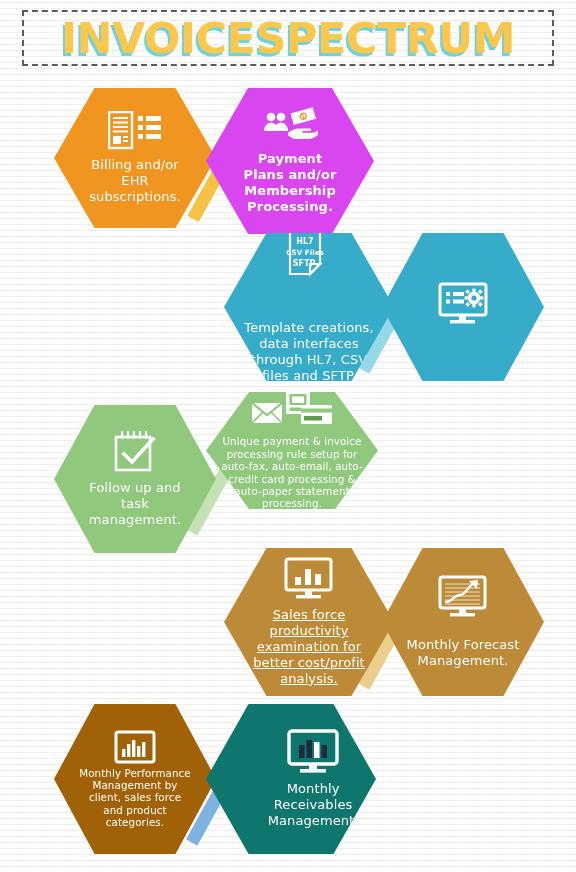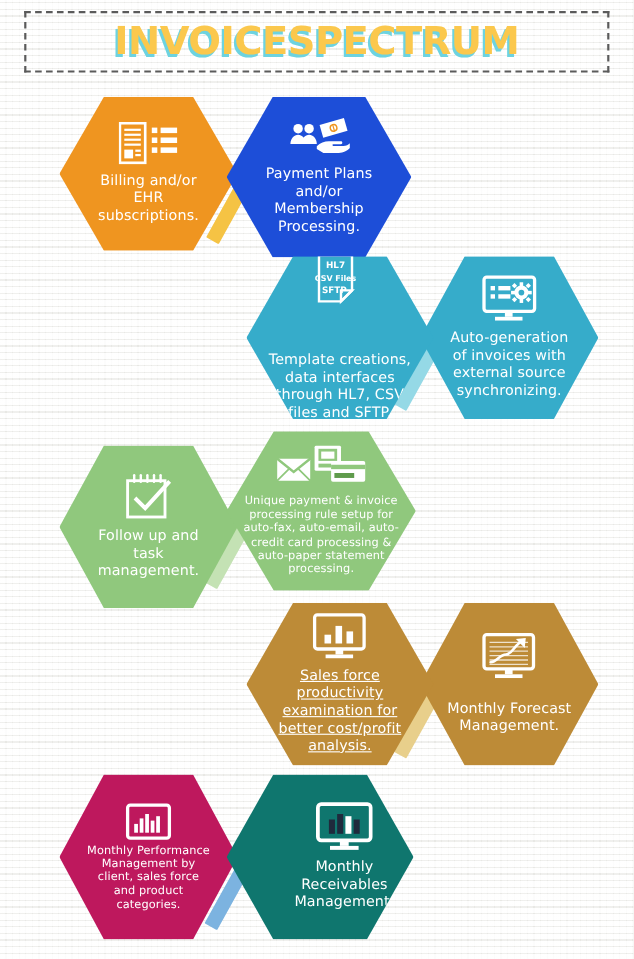--- a/index.html
+++ b/index.html
@@ -44,21 +44,21 @@
     position: absolute;
     left: 0;
     top: 0;
     width: 100%;
     height: 100%;
     display: flex;
     align-items: center;
     justify-content: center;
     font-family: "DejaVu Sans", sans-serif;
     font-weight: bold;
-    font-size: 35px;
+    font-size: 43px;
     letter-spacing: -0.5px;
     color: #fbc84d;
     text-shadow: -2px 3px 0 #6dd3e0;
     white-space: nowrap;
   }
 
   
   .hex {
     position: absolute;
     box-sizing: border-box;
@@ -134,21 +134,21 @@
           <rect x="30" y="14" width="5" height="5" fill="#ffffff"></rect>
           <rect x="38" y="14" width="15" height="5" fill="#ffffff"></rect>
           <rect x="30" y="23" width="5" height="5" fill="#ffffff"></rect>
           <rect x="38" y="23" width="15" height="5" fill="#ffffff"></rect>
         </svg>
       </span>
       <span class="hex-label">Billing and/or EHR subscriptions.</span>
     </div>
   </div>
 
-  <div class="hex layer-front" style="left:206px; top:88px; width:168px; height:146px; background:#1d4ed8;">
+  <div class="hex layer-front" style="left:206px; top:88px; width:168px; height:146px; background:#d946ef;font-weight:bold;">
     <div class="hex-inner">
       <span class="hex-icon">
         <svg width="56" height="38" viewBox="0 0 56 38" aria-hidden="true">
           <circle cx="9" cy="10" r="4.3" fill="#ffffff"></circle>
           <circle cx="19" cy="10" r="4.3" fill="#ffffff"></circle>
           <path d="M2 24c0-5 3.5-8.5 7-8.5s7 3.5 7 8.5z" fill="#ffffff"></path>
           <path d="M12 24c0-5 3.5-8.5 7-8.5s7 3.5 7 8.5z" fill="#ffffff"></path>
           <g transform="rotate(-16 42 10)">
             <rect x="30" y="3" width="23" height="12" fill="#ffffff"></rect>
             <circle cx="41.5" cy="9" r="3" fill="none" stroke="#ef9520" stroke-width="1.3"></circle>
@@ -198,21 +198,20 @@
               <rect x="4.6" y="4.6" width="3.4" height="3.4" transform="rotate(45 6.3 6.3)"></rect>
               <rect x="4.6" y="-8" width="3.4" height="3.4" transform="rotate(-45 6.3 -6.3)"></rect>
               <rect x="-8" y="4.6" width="3.4" height="3.4" transform="rotate(-45 -6.3 6.3)"></rect>
             </g>
             <circle cx="0" cy="0" r="2.6" fill="#36acca"></circle>
           </g>
           <rect x="22" y="33" width="7" height="5" fill="#ffffff"></rect>
           <rect x="13" y="38" width="25" height="3.4" fill="#ffffff"></rect>
         </svg>
       </span>
-      <span class="hex-label">Auto-generation of invoices with external source synchronizing.</span>
     </div>
   </div>
 
   <div class="accent layer-back" style="left:222px; top:390px; height:152px; background:#c4e2b4; transform:rotate(29deg); transform-origin:center;"></div>
 
   <div class="hex layer-mid" style="left:54px; top:394px; width:162px; height:148px; background:#90c87d;margin-top:11px;">
     <div class="hex-inner">
       <span class="hex-icon">
         <svg width="46" height="44" viewBox="0 0 46 44" aria-hidden="true">
           <rect x="4" y="7" width="34" height="33" fill="none" stroke="#ffffff" stroke-width="2.6"></rect>
@@ -223,21 +222,21 @@
             <line x1="28" y1="2" x2="28" y2="8"></line>
             <line x1="34" y1="2" x2="34" y2="8"></line>
           </g>
           <path d="M12 24 L20 32 L41 9" fill="none" stroke="#ffffff" stroke-width="3.6" stroke-linecap="square"></path>
         </svg>
       </span>
       <span class="hex-label">Follow up and task management.</span>
     </div>
   </div>
 
-  <div class="hex layer-front small-text" style="left:206px; top:392px; width:172px; height:145px; background:#90c87d;">
+  <div class="hex layer-front small-text" style="left:206px; top:392px; width:172px; height:117px; background:#90c87d;">
     <div class="hex-inner" style="width:84%;">
       <span class="hex-icon" style="margin-bottom:2px;">
         <svg width="84" height="42" viewBox="0 0 84 42" aria-hidden="true">
 
           <g transform="translate(36,0)">
             <rect x="0" y="0" width="24" height="23" rx="1.5" fill="#ffffff"></rect>
             <rect x="3.5" y="3" width="17" height="11" fill="#90c87d"></rect>
             <rect x="6" y="5.5" width="12" height="6.5" fill="#ffffff"></rect>
             <rect x="3.5" y="16.5" width="17" height="3.5" fill="#90c87d"></rect>
           </g>
@@ -295,21 +294,21 @@
           <rect x="21" y="33" width="7" height="5" fill="#ffffff"></rect>
           <rect x="12" y="38" width="25" height="3.4" fill="#ffffff"></rect>
         </svg>
       </span>
       <span class="hex-label">Monthly Forecast Management.</span>
     </div>
   </div>
 
   <div class="accent layer-back" style="left:222px; top:700px; height:152px; background:#7cb3e0; transform:rotate(29deg); transform-origin:center;"></div>
 
-  <div class="hex layer-mid small-text" style="left:54px; top:704px; width:162px; height:150px; background:#be185d;">
+  <div class="hex layer-mid small-text" style="left:54px; top:704px; width:162px; height:150px; background:#a16207;">
     <div class="hex-inner" style="width:70%;">
       <span class="hex-icon" style="margin-bottom:3px;">
         <svg width="42" height="34" viewBox="0 0 42 34" aria-hidden="true">
           <rect x="2" y="2" width="38" height="30" rx="2.5" fill="none" stroke="#ffffff" stroke-width="3"></rect>
           <rect x="8" y="19" width="3.4" height="8" fill="#ffffff"></rect>
           <rect x="13" y="14" width="3.4" height="13" fill="#ffffff"></rect>
           <rect x="18" y="10" width="3.4" height="17" fill="#ffffff"></rect>
           <rect x="23" y="16" width="3.4" height="11" fill="#ffffff"></rect>
           <rect x="28" y="12" width="3.4" height="15" fill="#ffffff"></rect>
         </svg>

